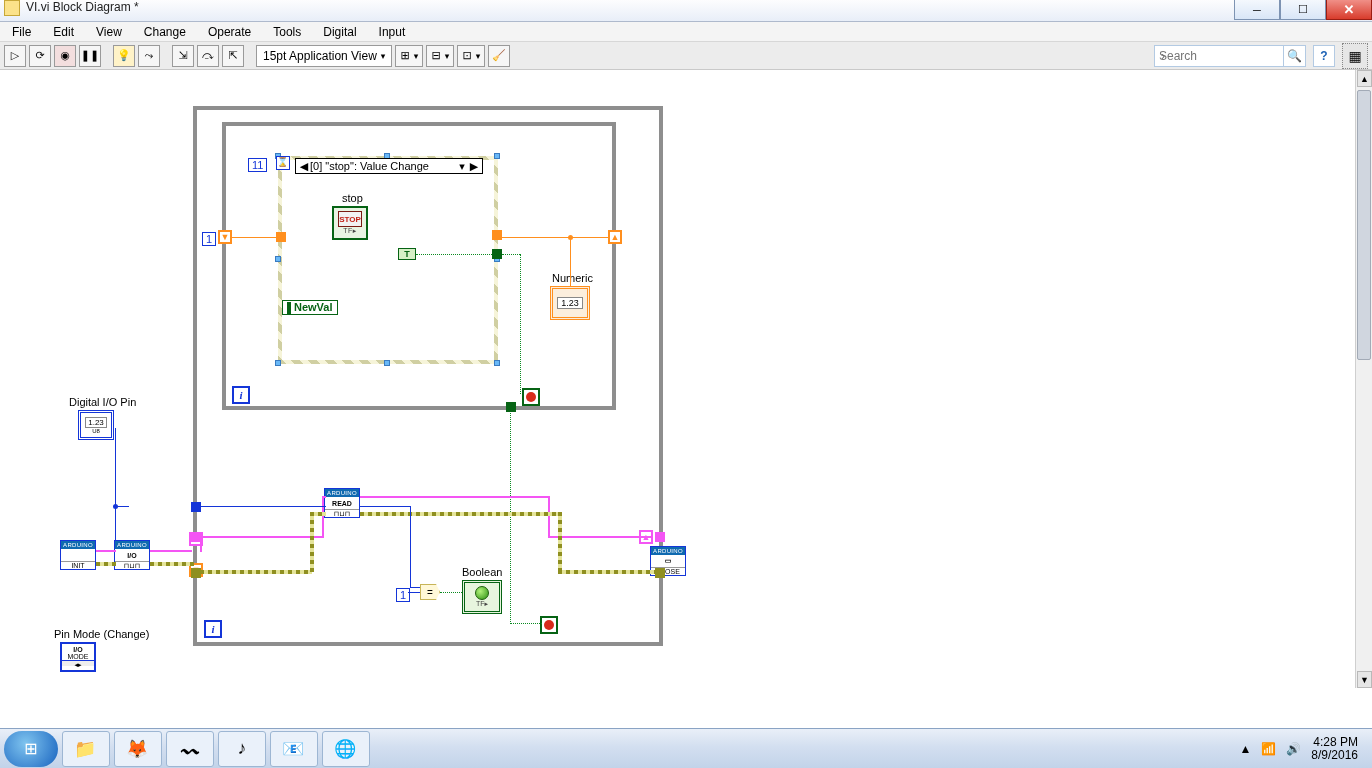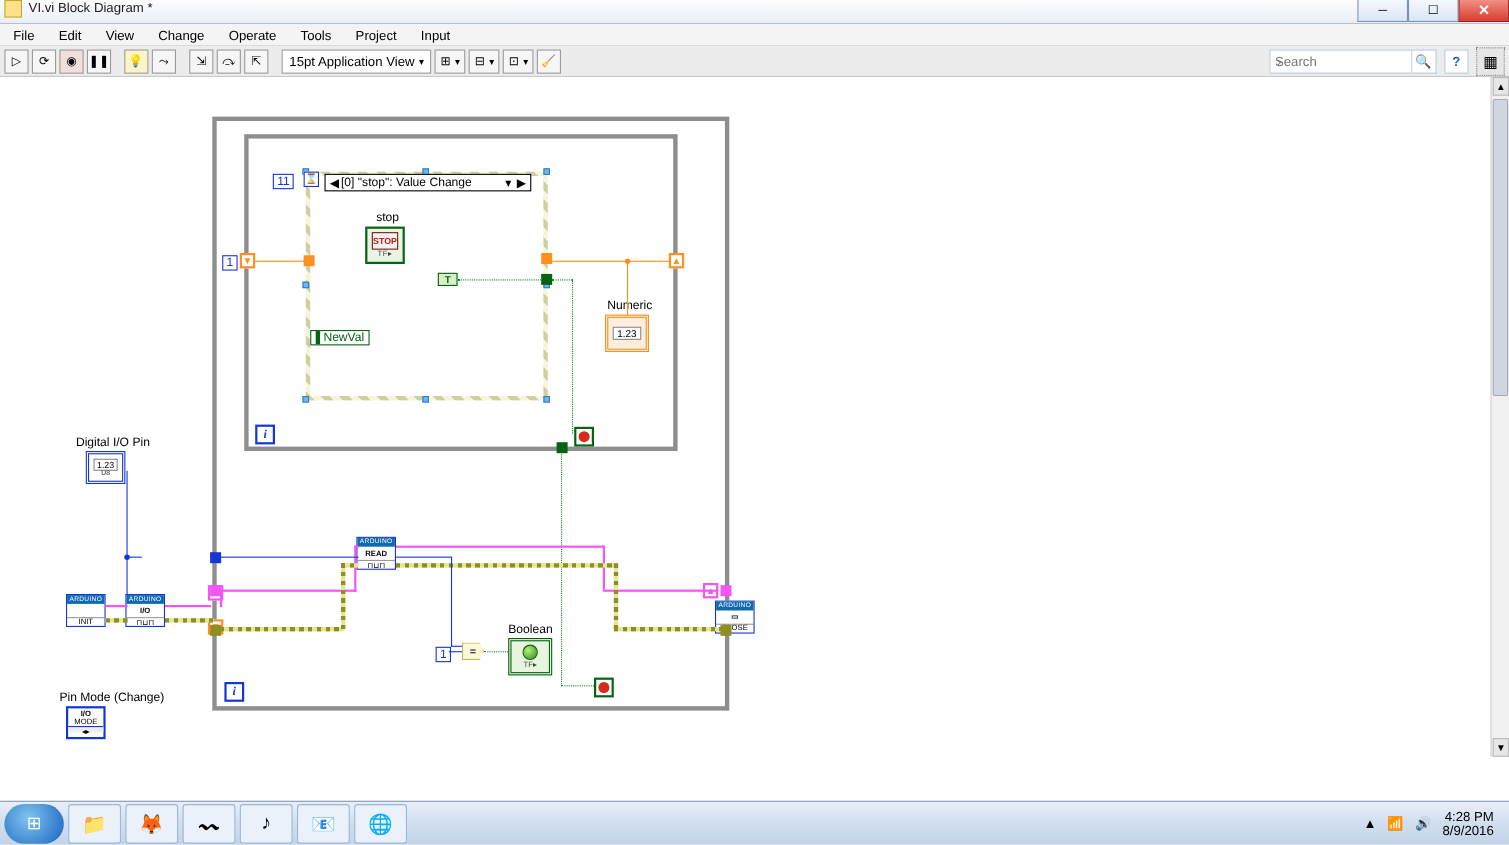--- a/index.html
+++ b/index.html
@@ -128,21 +128,21 @@
   </div>
 </div>
 
 <div class="menu-bar">
   <span>File</span>
   <span>Edit</span>
   <span>View</span>
   <span>Change</span>
   <span>Operate</span>
   <span>Tools</span>
-  <span>Project</span>
+  <span>Digital</span>
   <span>Input</span>
 </div>
 
 <div class="toolbar">
   <div class="tbtn">▷</div>
   <div class="tbtn">⟳</div>
   <div class="tbtn" style="background:#f3dede">◉</div>
   <div class="tbtn">❚❚</div>
   <div style="width:6px"></div>
   <div class="tbtn" style="background:#fff3c8">💡</div>
@@ -205,21 +205,21 @@
   <div class="stop-btn" style="left:332px; top:136px;">
     <div class="face">STOP</div>
     <div class="tf">TF▸</div>
   </div>
 
   <div class="true-const" style="left:398px; top:178px;"></div>
 
   <div class="wire grn-d" style="left:416px; top:184px; width:78px;"></div>
   <div class="tun grn" style="left:492px; top:179px;"></div>
 
-  <div class="newval" style="left:282px; top:230px;"><span class="bar"></span><span>NewVal</span></div>
+  <div class="newval" style="left:282px; top:230px;font-weight:bold;"><span class="bar"></span><span>NewVal</span></div>
 
   <div class="sr" style="left:218px; top:160px;">▼</div>
   <div class="sr" style="left:608px; top:160px;">▲</div>
 
   <div class="tun" style="left:492px; top:160px;"></div>
 
   <div class="const-box" style="left:202px; top:162px;">1</div>
 
   <div class="wire h" style="left:232px; top:167px; width:46px;"></div>
   <div class="tun" style="left:276px; top:162px;"></div>

